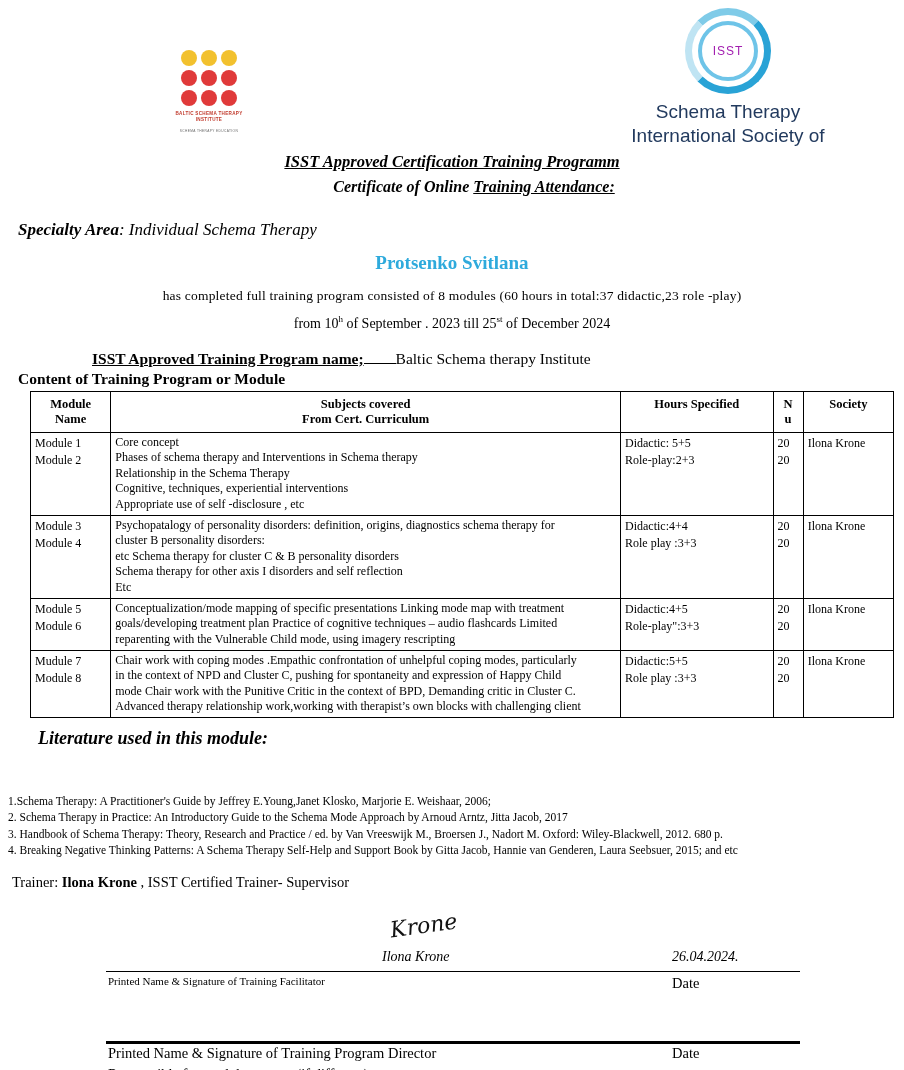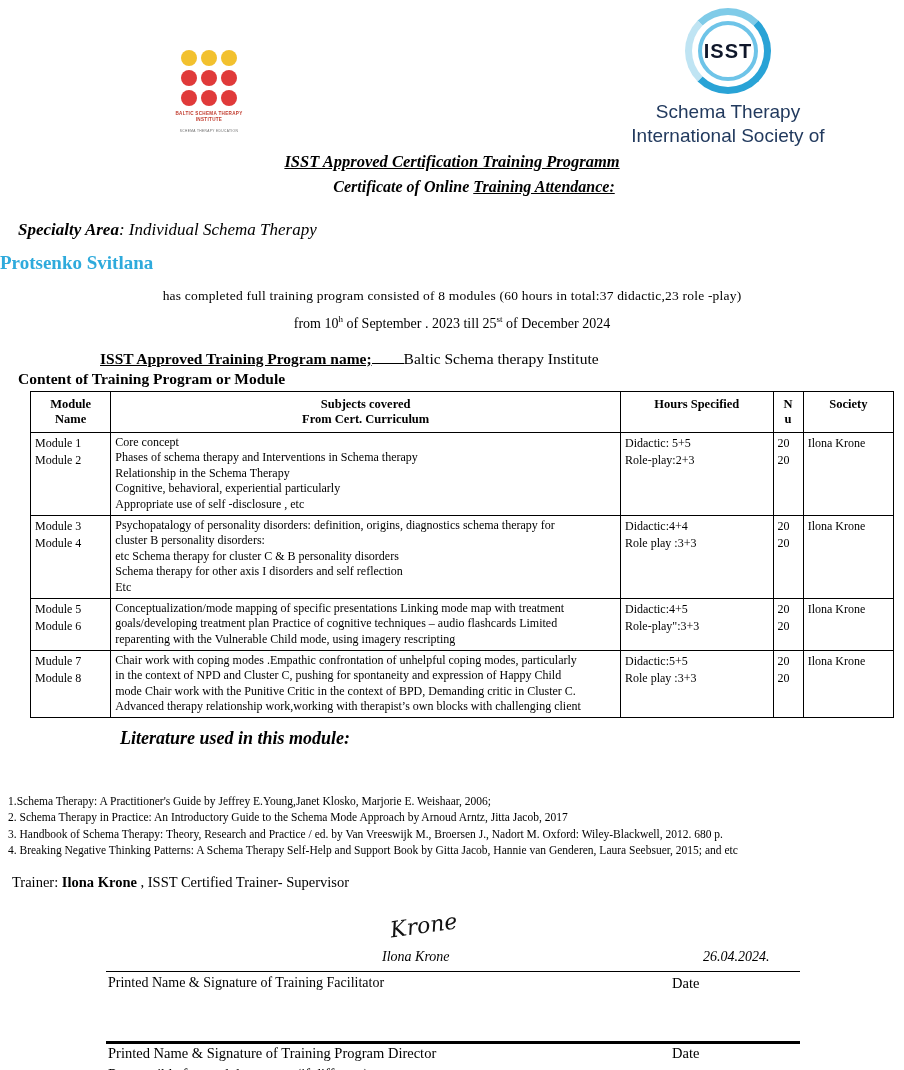--- a/index.html
+++ b/index.html
@@ -93,23 +93,23 @@
     border: 4px solid #6ec4e8;
     box-sizing: border-box;
   }
   .isst-ring .ring-label {
     position: absolute;
     inset: 0;
     display: flex;
     align-items: center;
     justify-content: center;
     font-family: "Liberation Sans", sans-serif;
-    font-size: 20px;
-    font-weight: bold;
-    color: #0f172a;
+    font-size: 12px;
+    font-weight: normal;
+    color: #a21caf;
     letter-spacing: 1px;
   }
   .isst-text {
     font-family: "Liberation Sans", sans-serif;
     font-size: 19px;
     color: #223a5e;
     line-height: 1.25;
   }
 
   
@@ -137,21 +137,21 @@
     margin: 24px 0 0 18px;
     font-size: 17px;
   }
   .specialty b {
     font-style: italic;
     font-weight: bold;
   }
   .specialty .val { font-style: italic; }
 
   .student-name {
-    text-align: left;
+    text-align: center;
     font-weight: bold;
     font-size: 19px;
     color: #2eaadc;
     margin-top: 12px;
   }
   .completed {
     text-align: center;
     font-size: 13.5px;
     margin-top: 14px;
     letter-spacing: .2px;
@@ -163,21 +163,20 @@
   }
   .dates sup { font-size: 9px; }
 
   .prog-name {
     margin: 18px 0 0 92px;
     font-size: 15.5px;
   }
   .prog-name .lbl {
     font-weight: bold;
     text-decoration: underline;
-    margin-left: 8px;
   }
   .prog-name .blank {
     display: inline-block;
     width: 32px;
     border-bottom: 1.5px solid #000;
   }
 
   .content-head {
     margin: 2px 0 3px 18px;
     font-size: 15.5px;
@@ -222,21 +221,21 @@
   .rowh1 { height: 74px; }
   .rowh2 { height: 70px; padding-left: 48px; }
   .rowh3 { height: 52px; }
   .rowh4 { height: 62px; }
 
   
   .lit-title {
     font-weight: bold;
     font-style: italic;
     font-size: 18px;
-    margin: 10px 0 3px 120px;
+    margin: 10px 0 3px 38px;
   }
   .lit-list {
     margin-left: 8px;
     font-size: 11.5px;
     line-height: 1.42;
     margin-top: 44px;
   }
   .trainer-line {
     margin: 16px 0 0 12px;
     font-size: 14.5px;
@@ -261,37 +260,37 @@
   }
   .sig-name {
     position: absolute;
     left: 382px;
     top: 36px;
     font-style: italic;
     font-size: 14px;
   }
   .sig-date {
     position: absolute;
-    left: 703px;
+    left: 672px;
     top: 36px;
     font-style: italic;
     font-size: 14px;
   }
   .rule-thin {
     position: absolute;
     left: 106px;
     top: 58px;
     width: 694px;
     border-top: 1.6px solid #000;
   }
   .lbl-facilitator {
     position: absolute;
     left: 108px;
     top: 62px;
-    font-size: 14px;
+    font-size: 11px;
   }
   .lbl-date1 {
     position: absolute;
     left: 672px;
     top: 62px;
     font-size: 14.5px;
   }
   .rule-thick {
     position: absolute;
     left: 106px;
@@ -406,21 +405,21 @@
   <tbody>
     <tr class="rowh1">
       <td class="mod">
         <div>Module 1</div>
         <div>Module 2</div>
       </td>
       <td class="subj">
         <div>Core concept</div>
         <div>Phases of schema therapy and Interventions in Schema therapy</div>
         <div>Relationship in the Schema Therapy</div>
-        <div>Cognitive, behavioral, experiential particularly</div>
+        <div>Cognitive, techniques, experiential interventions</div>
         <div>Appropriate use of self -disclosure , etc</div>
       </td>
       <td class="hours">
         <div>Didactic: 5+5</div>
         <div>Role-play:2+3</div>
       </td>
       <td class="nu">
         <div>20</div>
         <div>20</div>
       </td>

